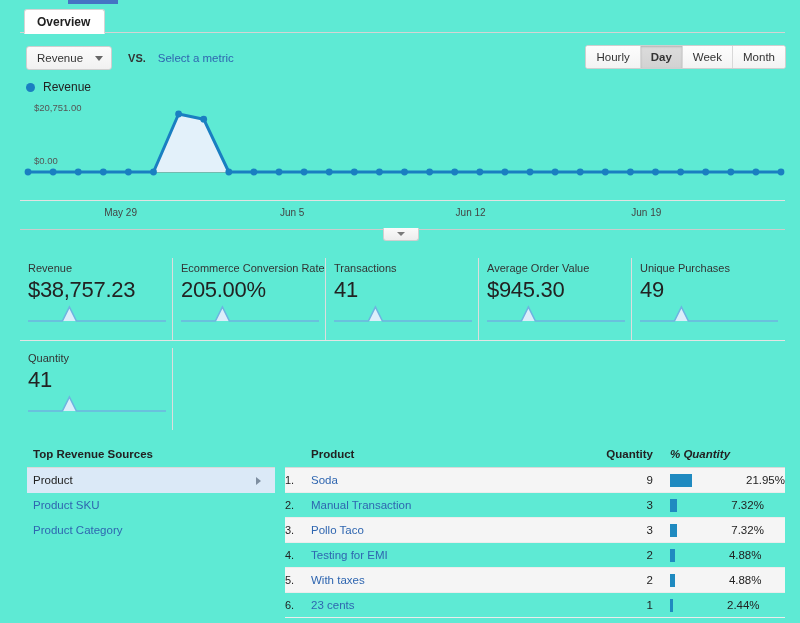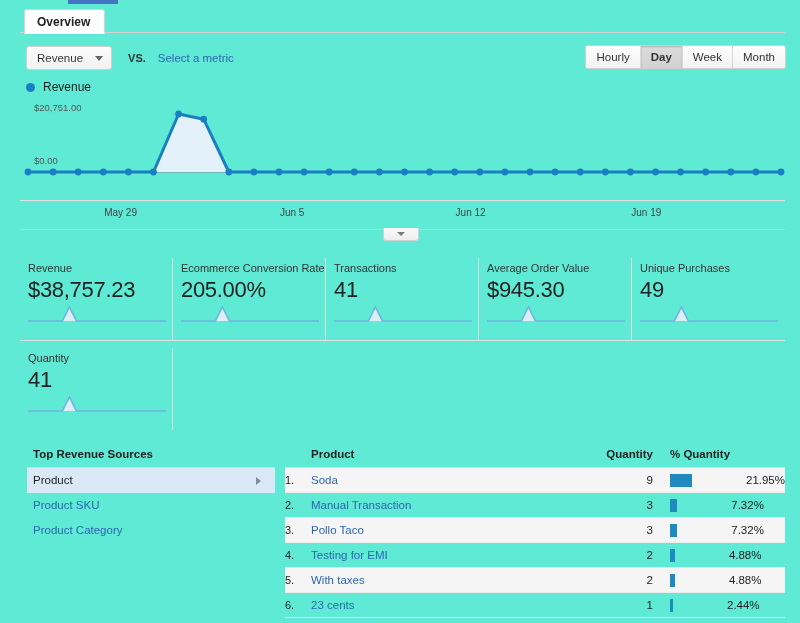--- a/index.html
+++ b/index.html
@@ -279,21 +279,21 @@
   }
   .tbl th {
     font-size: 11.5px;
     font-weight: bold;
     color: #222;
     padding: 0 0 7px 0;
     border-bottom: 1px solid #d9d9d9;
     text-align: left;
   }
   .tbl th.num { text-align: right; padding-right: 8px; }
-  .tbl th.pct { text-align: left; padding-left: 9px; }
+  .tbl th.pct { text-align: left; padding-left: 9px; font-style: italic; }
   .tbl td {
     padding: 0;
     height: 25px;
     color: #222;
     border-bottom: 1px solid #ececec;
   }
   .tbl tr.alt td { background: #f5f5f5; }
   .col-idx { width: 26px; text-align: left; color: #444; font-size: 11px; padding-left: 2px; }
   .col-name a { color: #2f66b0; text-decoration: none; cursor: pointer; text-align: center; }
   .col-qty { text-align: right; padding-right: 8px !important; width: 60px; }

